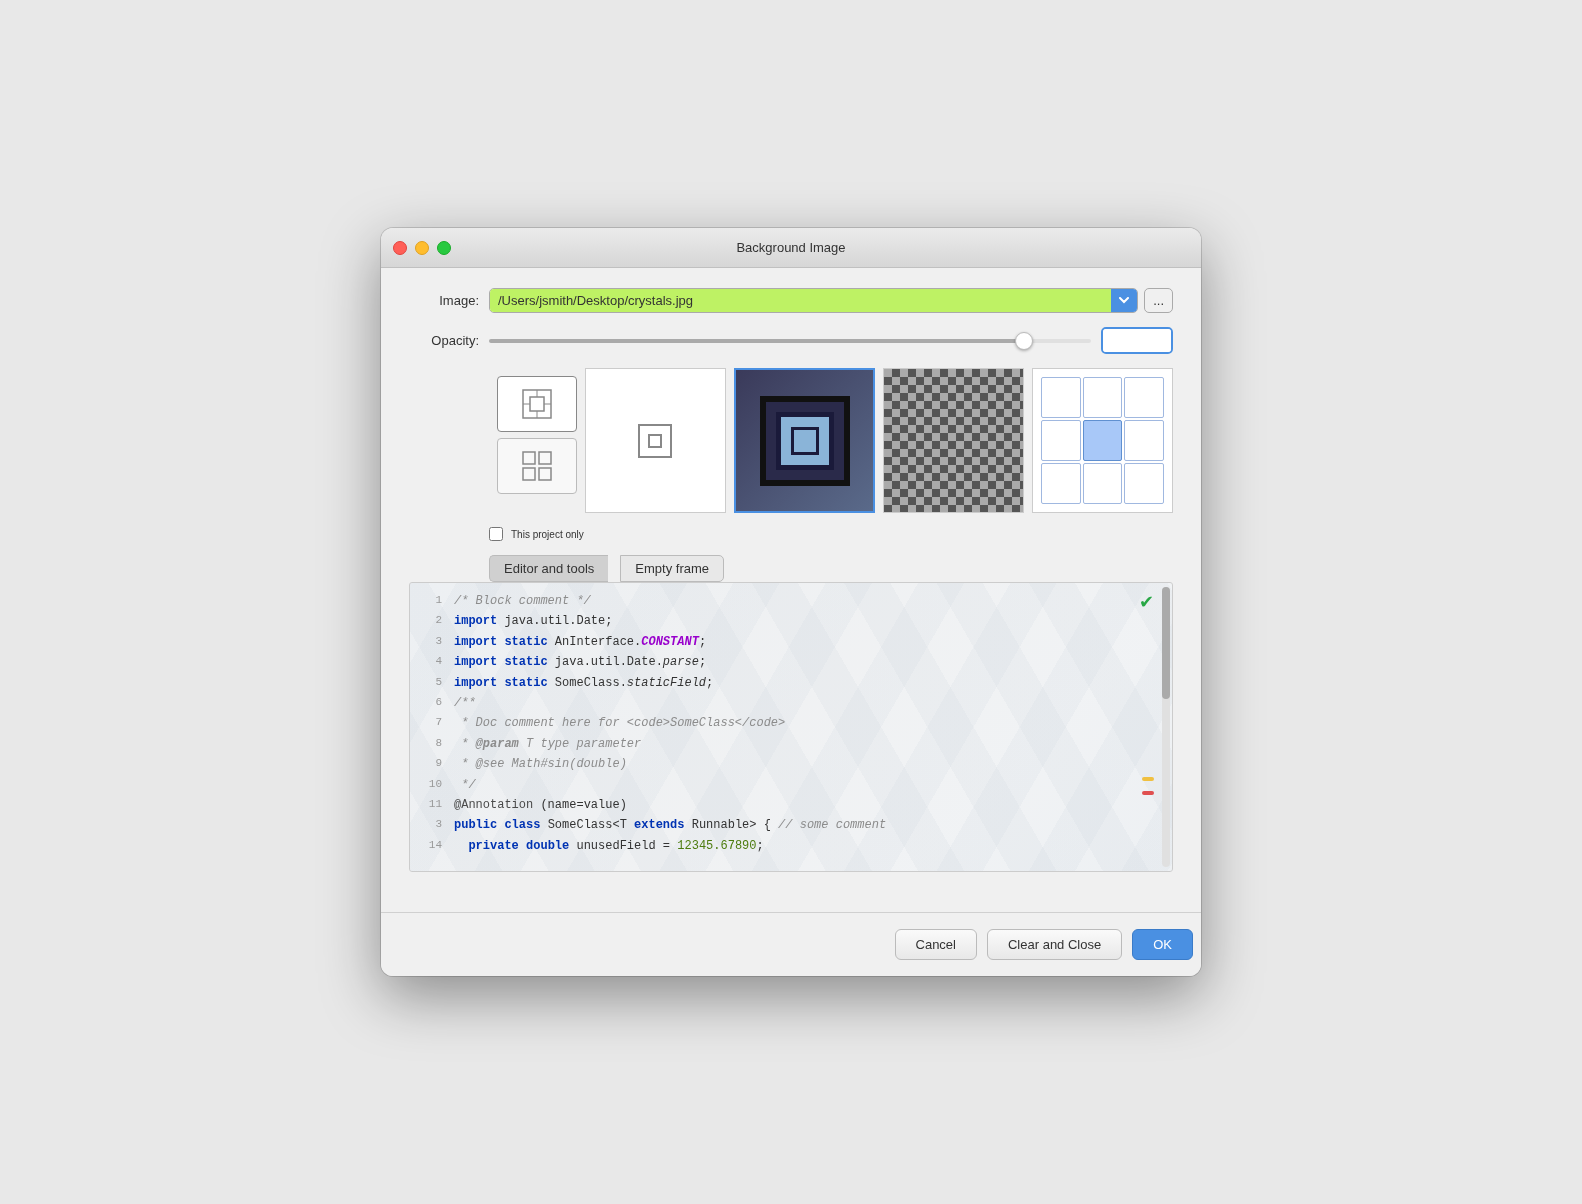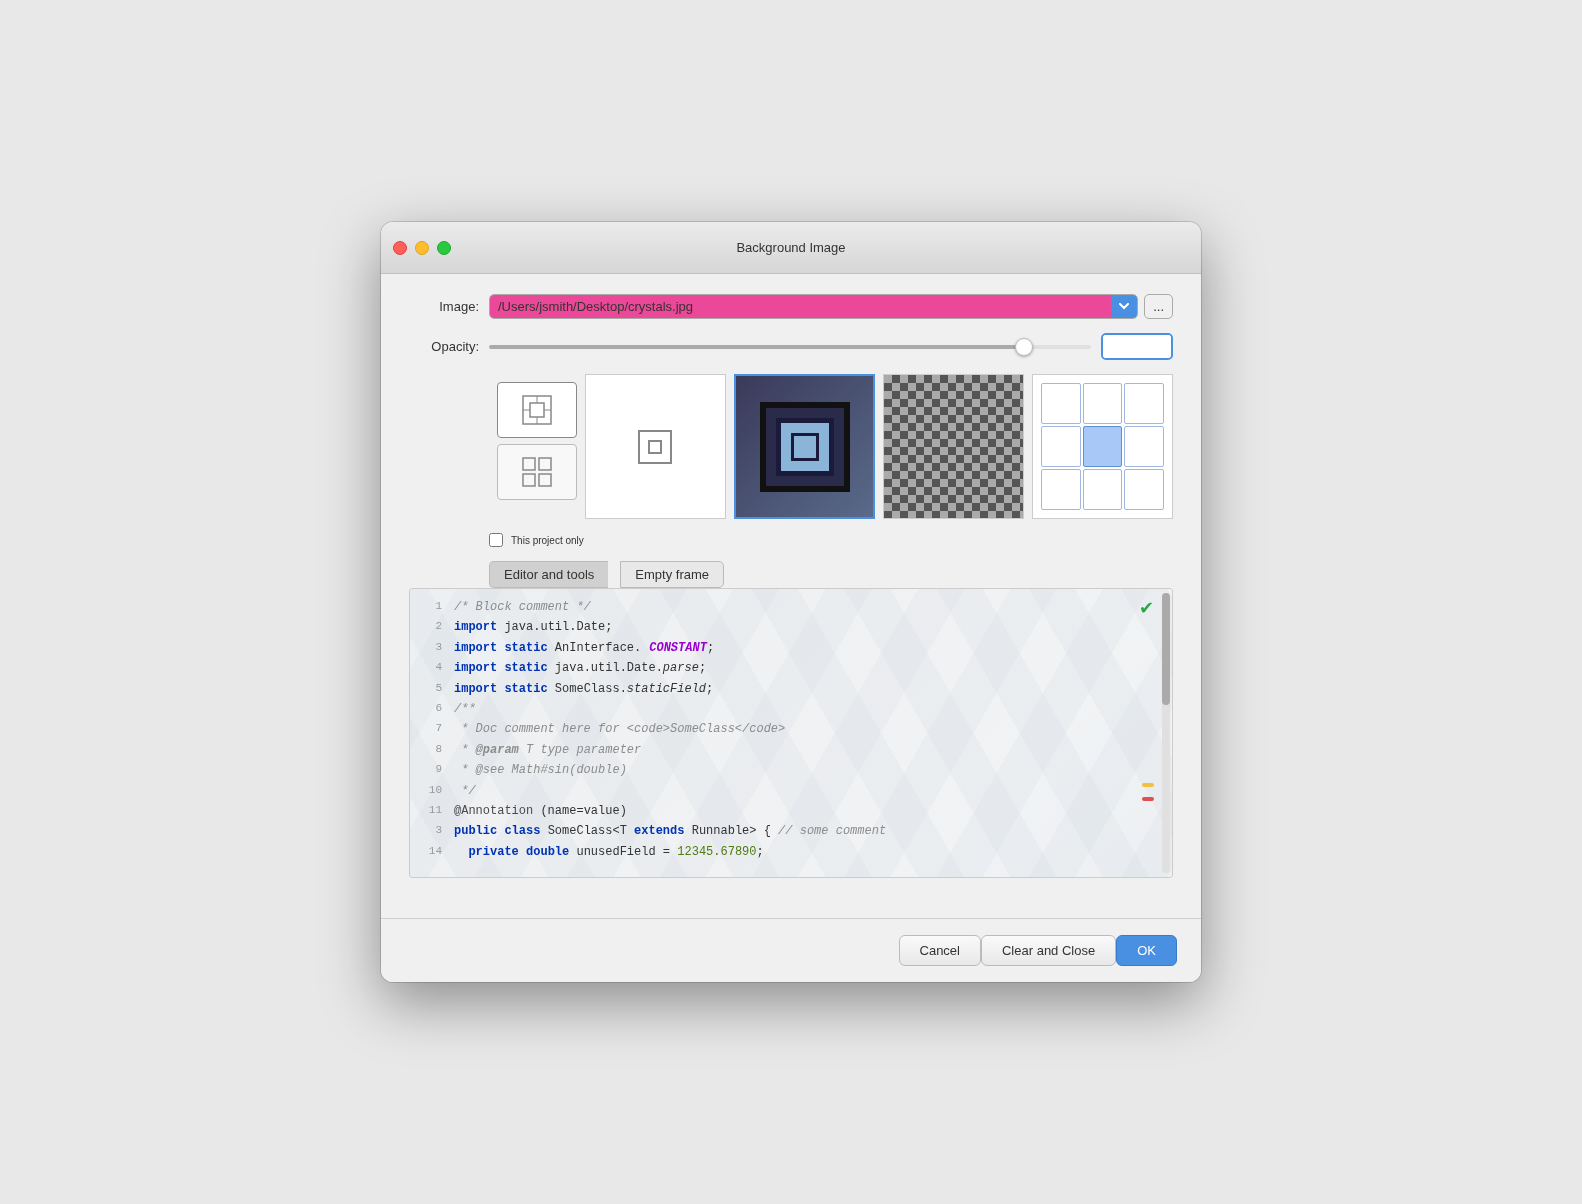--- a/index.html
+++ b/index.html
@@ -13,21 +13,21 @@
     }
     .window {
       width: 820px;
       background: #f0f0f0;
       border-radius: 12px;
       box-shadow: 0 20px 60px rgba(0,0,0,0.4), 0 0 0 1px rgba(0,0,0,0.15);
       overflow: hidden;
     }
     .titlebar {
       background: linear-gradient(to bottom, #ebebeb, #d6d6d6);
-      height: 52px;
+      height: 40px;
       display: flex;
       align-items: center;
       padding: 0 12px;
       border-bottom: 1px solid #c0c0c0;
       position: relative;
       text-decoration: underline;
     }
     .traffic-lights {
       display: flex;
       gap: 8px;
@@ -78,21 +78,21 @@
       border: 1px solid #aaa;
       background: white;
       overflow: hidden;
     }
     .path-input {
       flex: 1;
       border: none;
       outline: none;
       padding: 4px 8px;
       font-size: 13px;
-      background: #ec4899;
+      background: #bef264;
       color: #333;
     }
     .path-dropdown-btn {
       background: #4a90e2;
       border: none;
       padding: 0 8px;
       cursor: pointer;
       display: flex;
       align-items: center;
       color: white;
@@ -301,21 +301,21 @@
       user-select: none;
       font-size: 11px;
     }
     .code-text {
       color: #333;
       white-space: pre;
     }
     .kw2 { color: #0033b3; font-weight: bold; }
     .comment { color: #8c8c8c; font-style: italic; }
     .number { color: #4d7c0f; }
-    .const { color: #9900cc; font-style: italic; font-weight: bold; margin-left: 8px; }
+    .const { color: #9900cc; font-style: italic; font-weight: bold; }
     .annot { color: #4b4b4b; }
     .scrollbar {
       position: absolute;
       right: 2px;
       top: 4px;
       bottom: 4px;
       width: 8px;
       background: #e0e0e0;
       border-radius: 4px;
       z-index: 2;
@@ -348,21 +348,22 @@
       background: #f0c040;
       bottom: 90px;
     }
     .marker-red {
       background: #e05050;
       bottom: 76px;
     }
     .footer {
       display: flex;
       justify-content: flex-end;
-      padding: 16px 24px;
+      gap: 10px;
+      padding: 16px 8px;
       border-top: 1px solid #d0d0d0;
       background: #f0f0f0;
     }
     .btn {
       padding: 7px 20px;
       font-size: 13px;
       border-radius: 6px;
       border: 1px solid #bbb;
       background: linear-gradient(to bottom, #fafafa, #e8e8e8);
       cursor: pointer;

